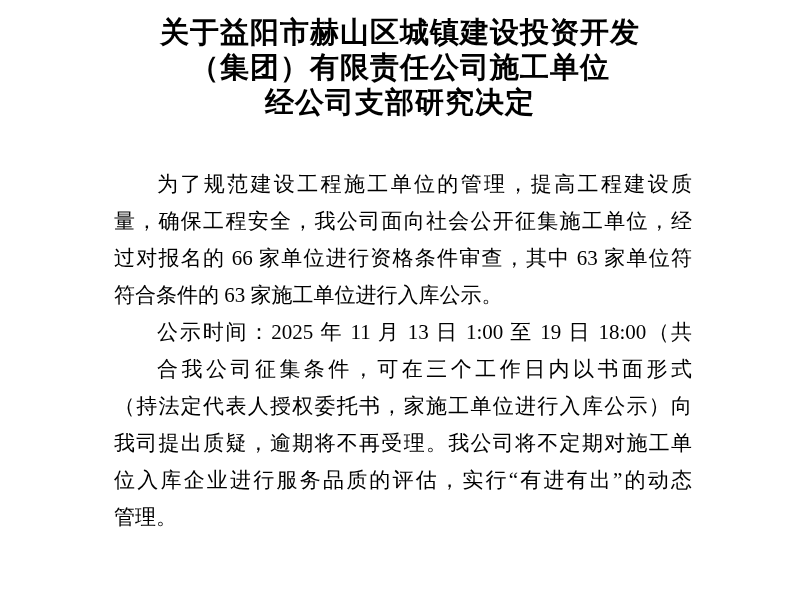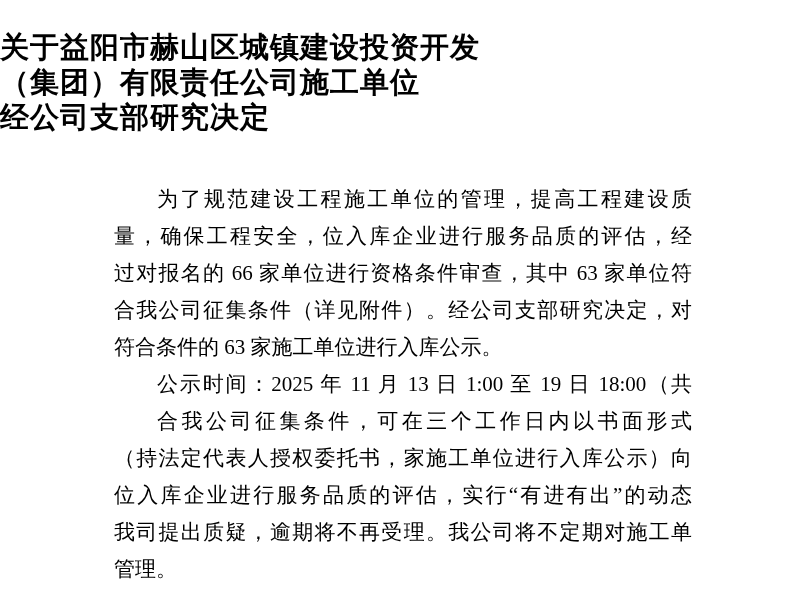--- a/index.html
+++ b/index.html
@@ -9,22 +9,22 @@
   }
   .page {
     position: relative;
     width: 800px;
     height: 616px;
     background: #ffffff;
     color: #000000;
     overflow: hidden;
   }
   .doc-title {
-    padding-top: 30px;
-    text-align: left;
+    padding-top: 15px;
+    text-align: center;
     font-family: "Liberation Sans", "DejaVu Sans", sans-serif;
     font-weight: 700;
     font-size: 29px;
     line-height: 35px;
     letter-spacing: 1px;
   }
   .doc-body {
     margin-top: 46px;
     margin-left: 114px;
     width: 578px;
@@ -53,25 +53,24 @@
 <div class="page">
 
   <div class="doc-title">
     <div>关于益阳市赫山区城镇建设投资开发</div>
     <div>（集团）有限责任公司施工单位</div>
     <div>经公司支部研究决定</div>
   </div>
 
   <div class="doc-body">
     <div class="bline indent">为了规范建设工程施工单位的管理，提高工程建设质</div>
-    <div class="bline">量，确保工程安全，位入库企业进行服务品质的评估，经</div>
+    <div class="bline">量，确保工程安全，我公司面向社会公开征集施工单位，经</div>
     <div class="bline">过对报名的 66 家单位进行资格条件审查，其中 63 家单位符</div>
-    <div class="bline">合我公司征集条件（详见附件）。经公司支部研究决定，对</div>
     <div class="bline para-end">符合条件的 63 家施工单位进行入库公示。</div>
     <div class="bline indent">公示时间：2025 年 11 月 13 日 1:00 至 19 日 18:00（共</div>
     <div class="bline indent">合我公司征集条件，可在三个工作日内以书面形式</div>
     <div class="bline">（持法定代表人授权委托书，家施工单位进行入库公示）向</div>
+    <div class="bline">我司提出质疑，逾期将不再受理。我公司将不定期对施工单</div>
     <div class="bline">位入库企业进行服务品质的评估，实行“有进有出”的动态</div>
-    <div class="bline">我司提出质疑，逾期将不再受理。我公司将不定期对施工单</div>
     <div class="bline para-end">管理。</div>
   </div>
 
 </div>
 
 </body></html>

